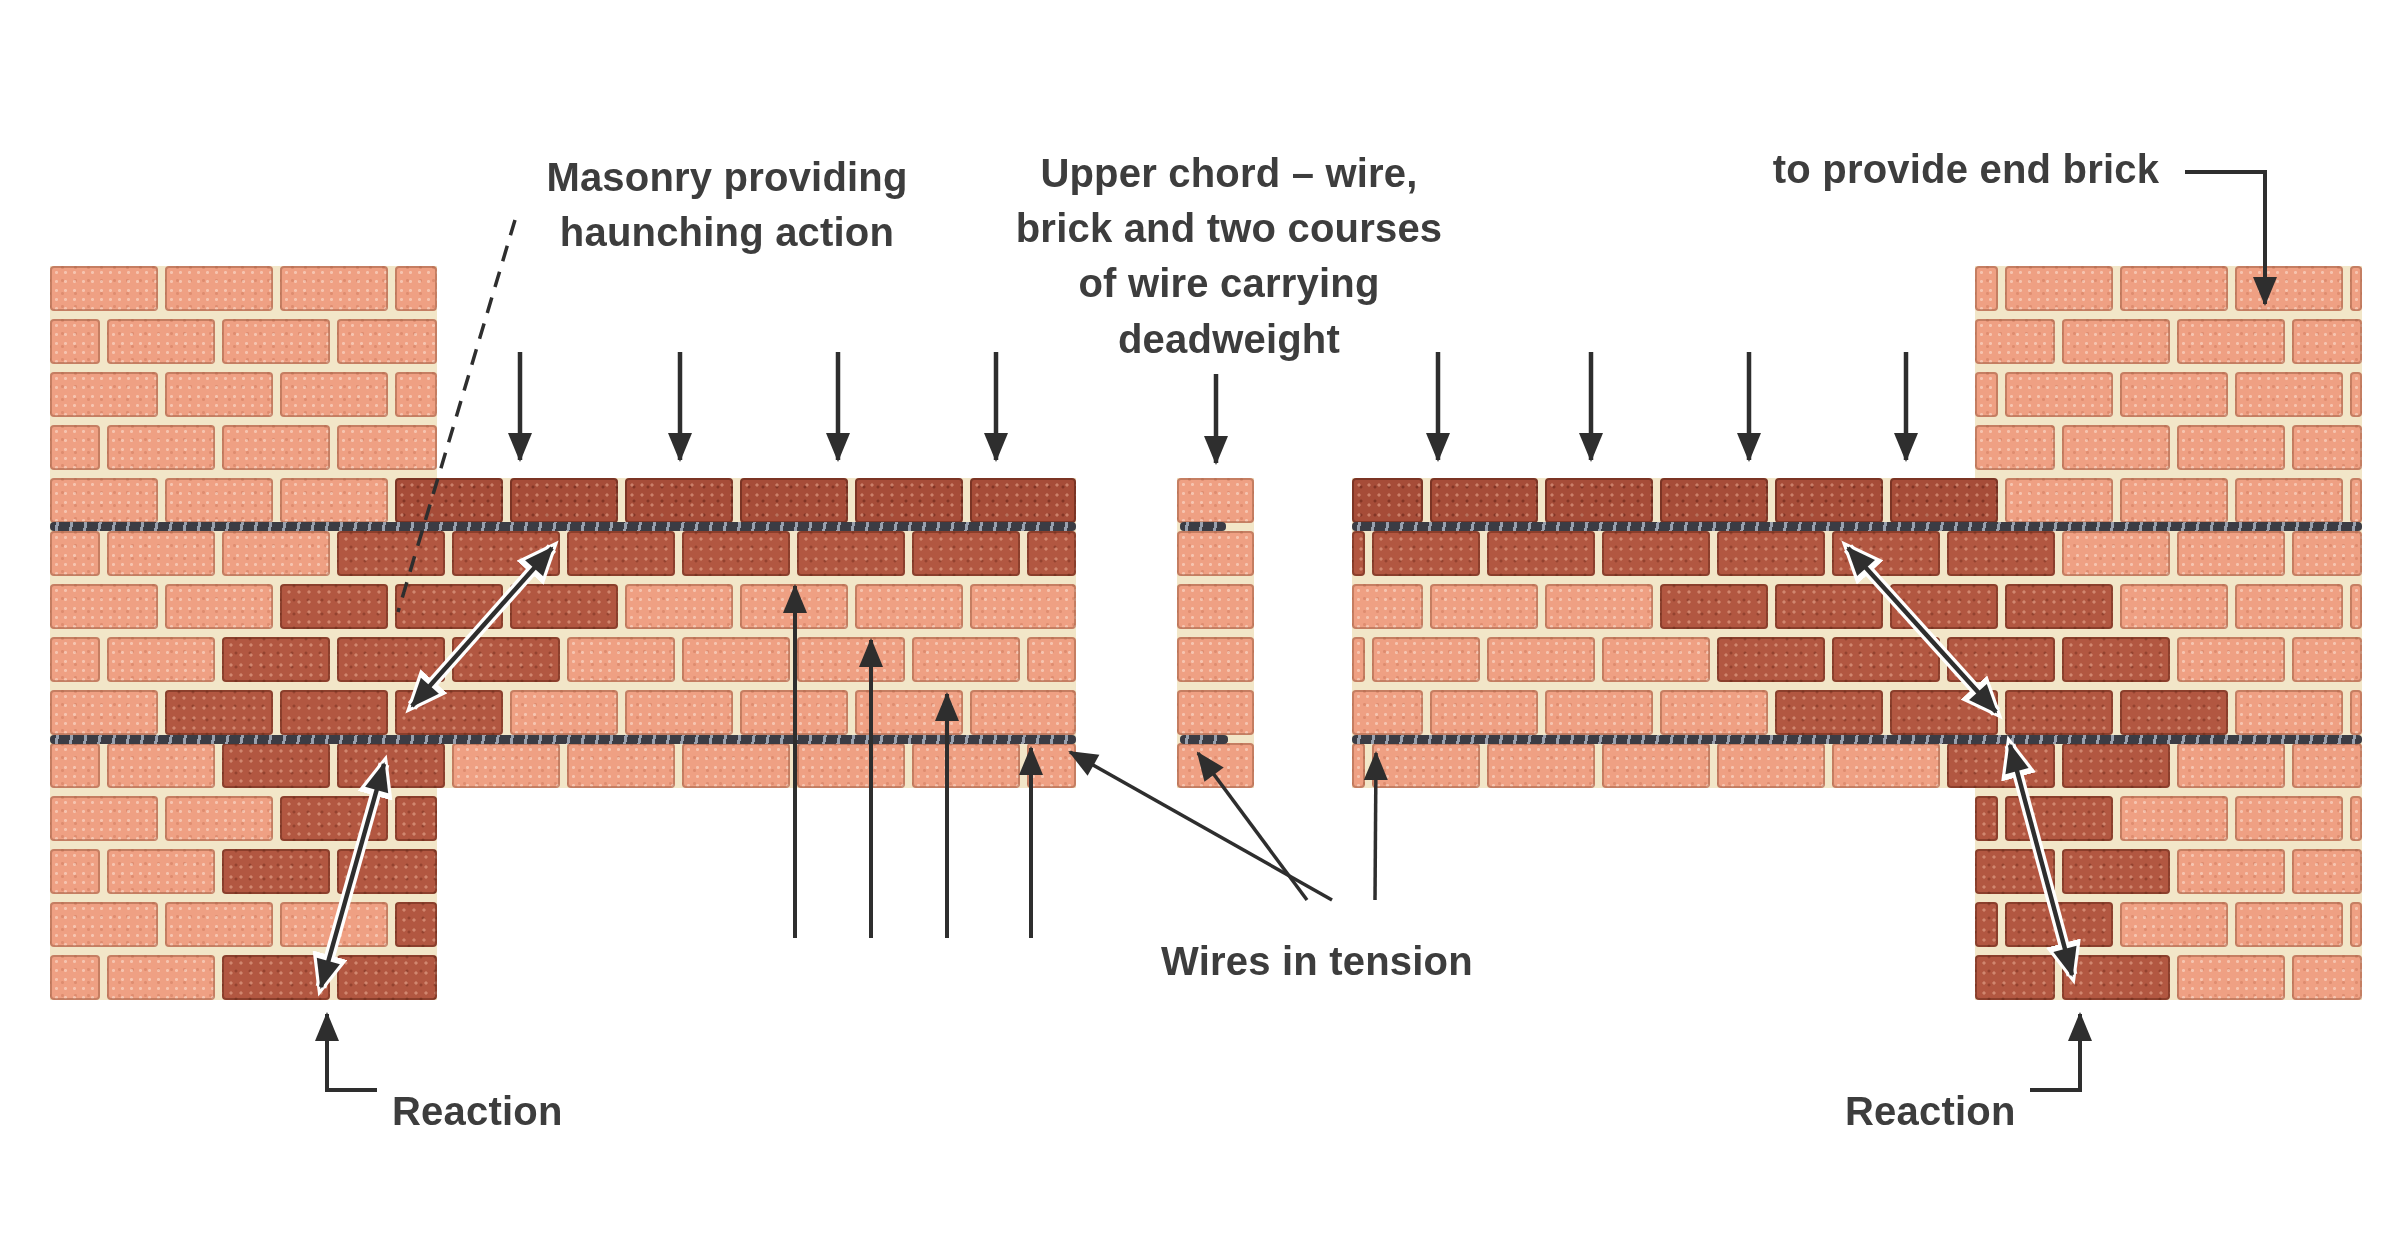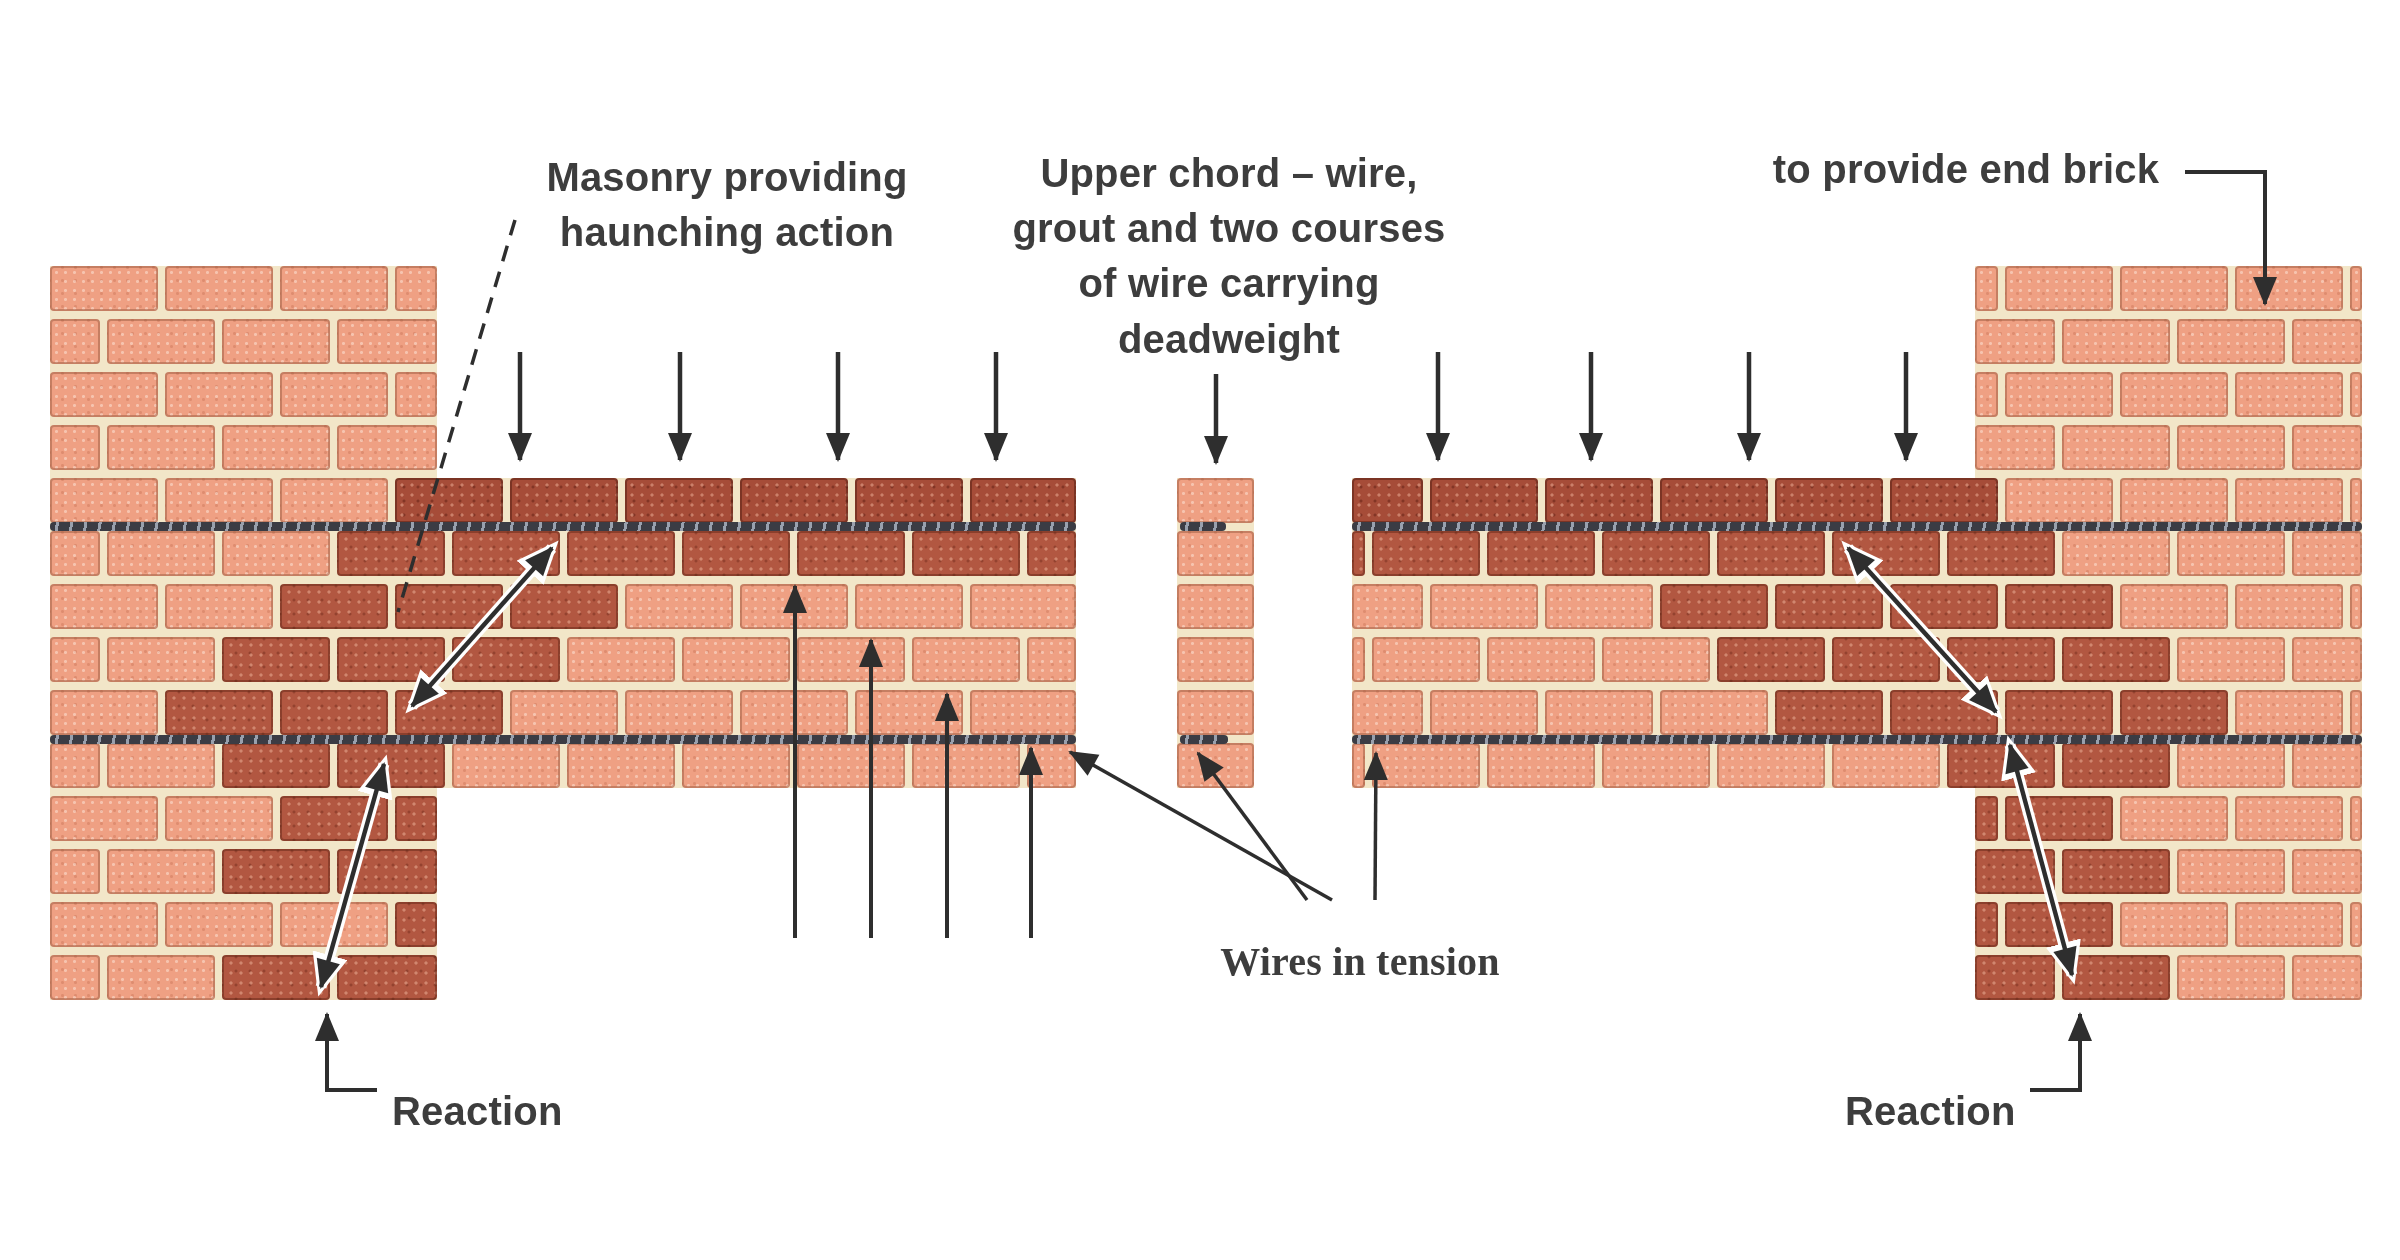--- a/index.html
+++ b/index.html
@@ -53,21 +53,21 @@
     font-weight:700;font-size:40px;line-height:1.38;
     color:var(--text,#3d3d3d);
     text-align:center;white-space:nowrap;
     letter-spacing:0.2px;
   }
   .label.centered{transform:translateX(-50%);}
   #lbl-masonry{left:727px;top:150px;}
   #lbl-upperchord{left:1229px;top:146px;}
   #lbl-deadweight{left:1966px;top:142px;}
   #lbl-mortar{left:896px;top:940px;}
-  #lbl-wires{left:1360px;top:934px;font-family:Liberation Serif, serif;}
+  #lbl-wires{left:1317px;top:934px;}
   #lbl-reaction-left{left:392px;top:1084px;}
   #lbl-reaction-right{left:1845px;top:1084px;}
   #overlay{position:absolute;left:0;top:0;}
 </style>
 </head>
 <body>
 
 <div id="canvas">
 
   <div id="masonry">
@@ -384,21 +384,21 @@
       </g>
   </svg>
 
   <div class="label centered" id="lbl-masonry">
     <div>Masonry providing</div>
     <div>haunching action</div>
   </div>
 
   <div class="label centered" id="lbl-upperchord">
     <div>Upper chord – wire,</div>
-    <div>grout and two courses</div>
+    <div>brick and two courses</div>
     <div>of wire carrying</div>
     <div>deadweight</div>
   </div>
 
   <div class="label centered" id="lbl-deadweight">
     <div>to provide end brick</div>
   </div>
 
 
   <div class="label centered" id="lbl-wires">

